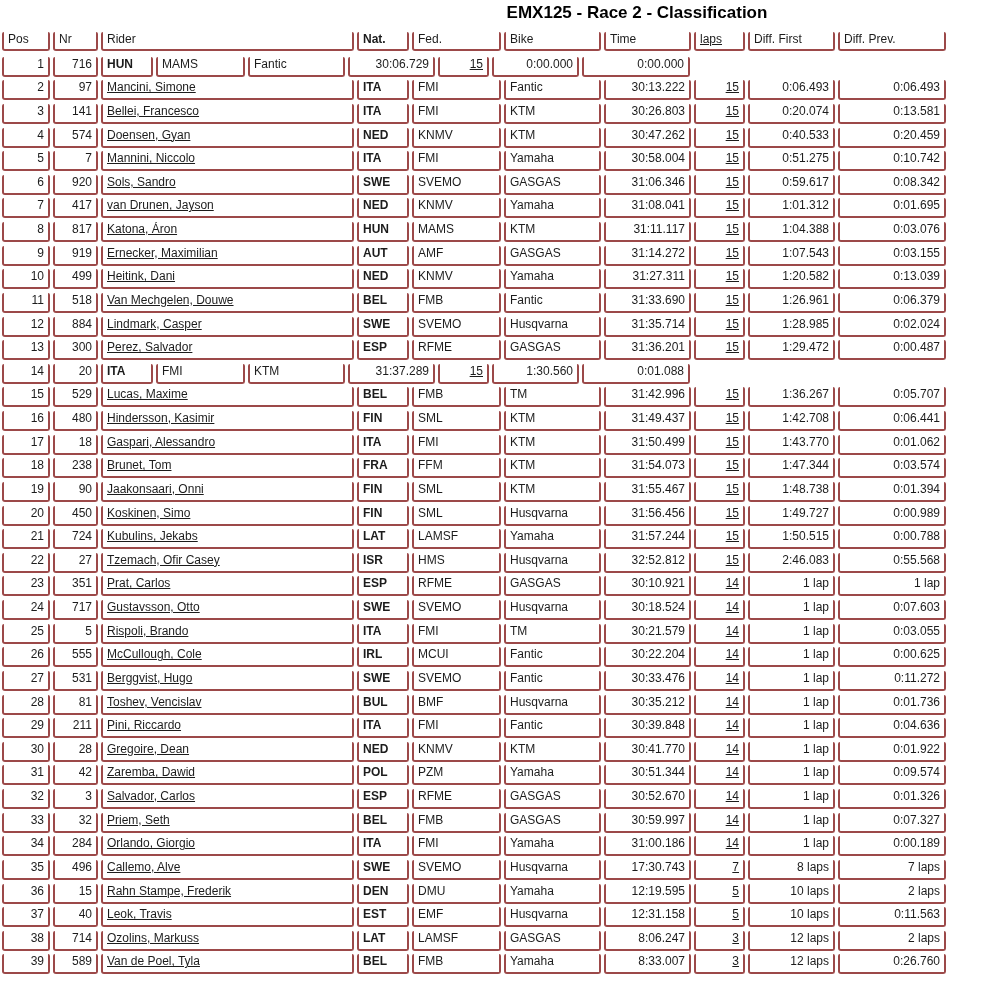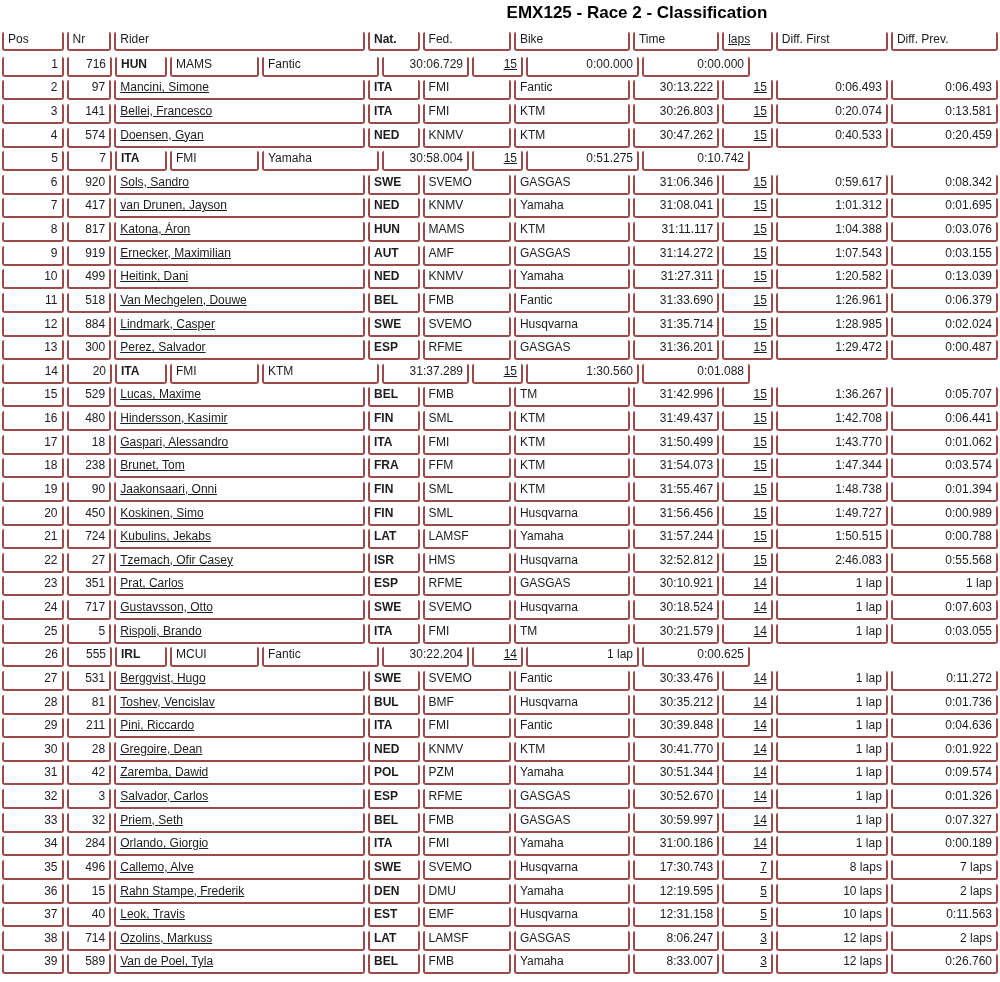--- a/index.html
+++ b/index.html
@@ -46,29 +46,29 @@
   }
   .thead .cell { height: 19px; text-align: left; }
   .trow {
     display: flex;
     gap: 3px;
     align-items: flex-end;
     height: 23.63px;
   }
   .trow .cell { height: 20px; }
 
-  .col-pos        { width: 62px;  }
+  .col-pos        { width: 48px;  }
   .col-nr         { width: 45px;  }
   .col-rider      { width: 253px; }
   .col-nat        { width: 52px; font-weight: bold;  }
   .col-fed        { width: 89px;  }
-  .col-bike       { width: 117px; }
+  .col-bike       { width: 97px; }
   .col-time       { width: 87px; }
   .col-laps       { width: 51px; text-decoration: underline;  }
-  .col-diff_first { width: 113px;  }
+  .col-diff_first { width: 87px;  }
   .col-diff_prev  { width: 108px; }
 
   .trow .col-pos, .trow .col-nr, .trow .col-time,
   .trow .col-laps, .trow .col-diff_first, .trow .col-diff_prev {
     text-align: right;
   }
   .trow .col-rider, .trow .col-nat, .trow .col-fed, .trow .col-bike {
     text-align: left;
   }
   .trow .col-rider {
@@ -138,20 +138,21 @@
         <div class="cell col-fed">KNMV</div>
         <div class="cell col-bike">KTM</div>
         <div class="cell col-time">30:47.262</div>
         <div class="cell col-laps">15</div>
         <div class="cell col-diff_first">0:40.533</div>
         <div class="cell col-diff_prev">0:20.459</div>
       </div>
       <div class="trow">
         <div class="cell col-pos">5</div>
         <div class="cell col-nr">7</div>
+        <div class="cell col-rider">Mannini, Niccolo</div>
         <div class="cell col-nat">ITA</div>
         <div class="cell col-fed">FMI</div>
         <div class="cell col-bike">Yamaha</div>
         <div class="cell col-time">30:58.004</div>
         <div class="cell col-laps">15</div>
         <div class="cell col-diff_first">0:51.275</div>
         <div class="cell col-diff_prev">0:10.742</div>
       </div>
       <div class="trow">
         <div class="cell col-pos">6</div>
@@ -388,20 +389,21 @@
         <div class="cell col-fed">FMI</div>
         <div class="cell col-bike">TM</div>
         <div class="cell col-time">30:21.579</div>
         <div class="cell col-laps">14</div>
         <div class="cell col-diff_first">1 lap</div>
         <div class="cell col-diff_prev">0:03.055</div>
       </div>
       <div class="trow">
         <div class="cell col-pos">26</div>
         <div class="cell col-nr">555</div>
+        <div class="cell col-rider">McCullough, Cole</div>
         <div class="cell col-nat">IRL</div>
         <div class="cell col-fed">MCUI</div>
         <div class="cell col-bike">Fantic</div>
         <div class="cell col-time">30:22.204</div>
         <div class="cell col-laps">14</div>
         <div class="cell col-diff_first">1 lap</div>
         <div class="cell col-diff_prev">0:00.625</div>
       </div>
       <div class="trow">
         <div class="cell col-pos">27</div>

